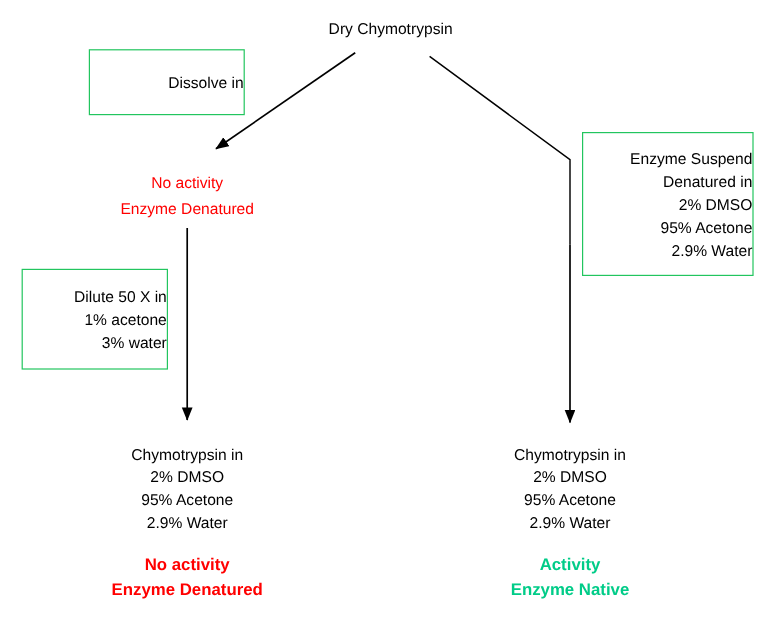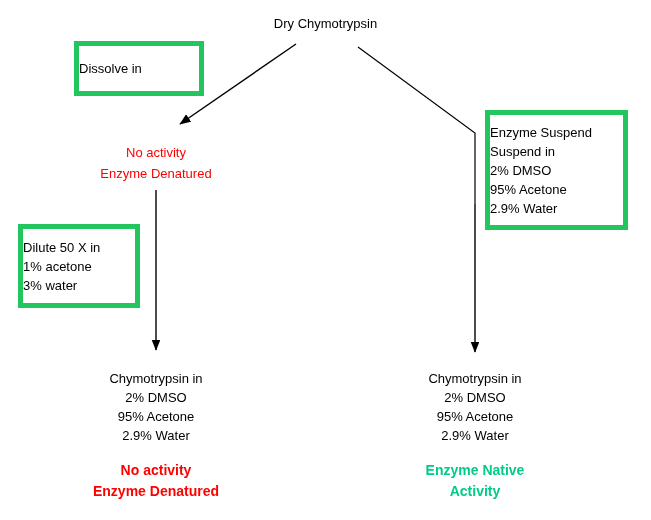--- a/index.html
+++ b/index.html
@@ -18,30 +18,30 @@
   .node-text {
     position: absolute;
     text-align: center;
     color: #000000;
     font-size: 13px;
     line-height: 19px;
     white-space: nowrap;
   }
   .box {
     position: absolute;
-    border: 5px solid #22c55e;
+    border: 1px solid #22c55e;
     background: #ffffff;
     box-sizing: border-box;
     text-align: center;
     color: #000000;
     font-size: 13px;
     line-height: 19px;
     display: flex;
     flex-direction: column;
-    align-items: flex-start;
+    align-items: flex-end;
     justify-content: center;
     white-space: nowrap;
   }
   .result {
     position: absolute;
     text-align: center;
     font-size: 14px;
     line-height: 21px;
     font-weight: bold;
     white-space: nowrap;
@@ -89,21 +89,21 @@
   <div class="node-text" style="left:0; top:14px; width:651px; text-align:center;">
     <div>Dry Chymotrypsin</div>
   </div>
 
   <div class="box" style="left:74px; top:41px; width:130px; height:55px;">
     <div>Dissolve in</div>
   </div>
 
   <div class="box" style="left:485px; top:110px; width:143px; height:120px;">
     <div>Enzyme Suspend</div>
-    <div>Suspend in</div>
+    <div>Denatured in</div>
     <div>2% DMSO</div>
     <div>95% Acetone</div>
     <div>2.9% Water</div>
   </div>
 
   <div class="node-text" style="left:60px; top:142px; width:192px; color:#FF0000; font-size:13px; line-height:21px;">
     <div>No activity</div>
     <div>Enzyme Denatured</div>
   </div>
 
@@ -126,17 +126,17 @@
     <div>95% Acetone</div>
     <div>2.9% Water</div>
   </div>
 
   <div class="result" style="left:62px; top:460px; width:188px; color:#FF0000;">
     <div>No activity</div>
     <div>Enzyme Denatured</div>
   </div>
 
   <div class="result" style="left:381px; top:460px; width:188px; color:#00CC88;">
+    <div>Activity</div>
     <div>Enzyme Native</div>
-    <div>Activity</div>
   </div>
 
 </div>
 
 </body></html>

